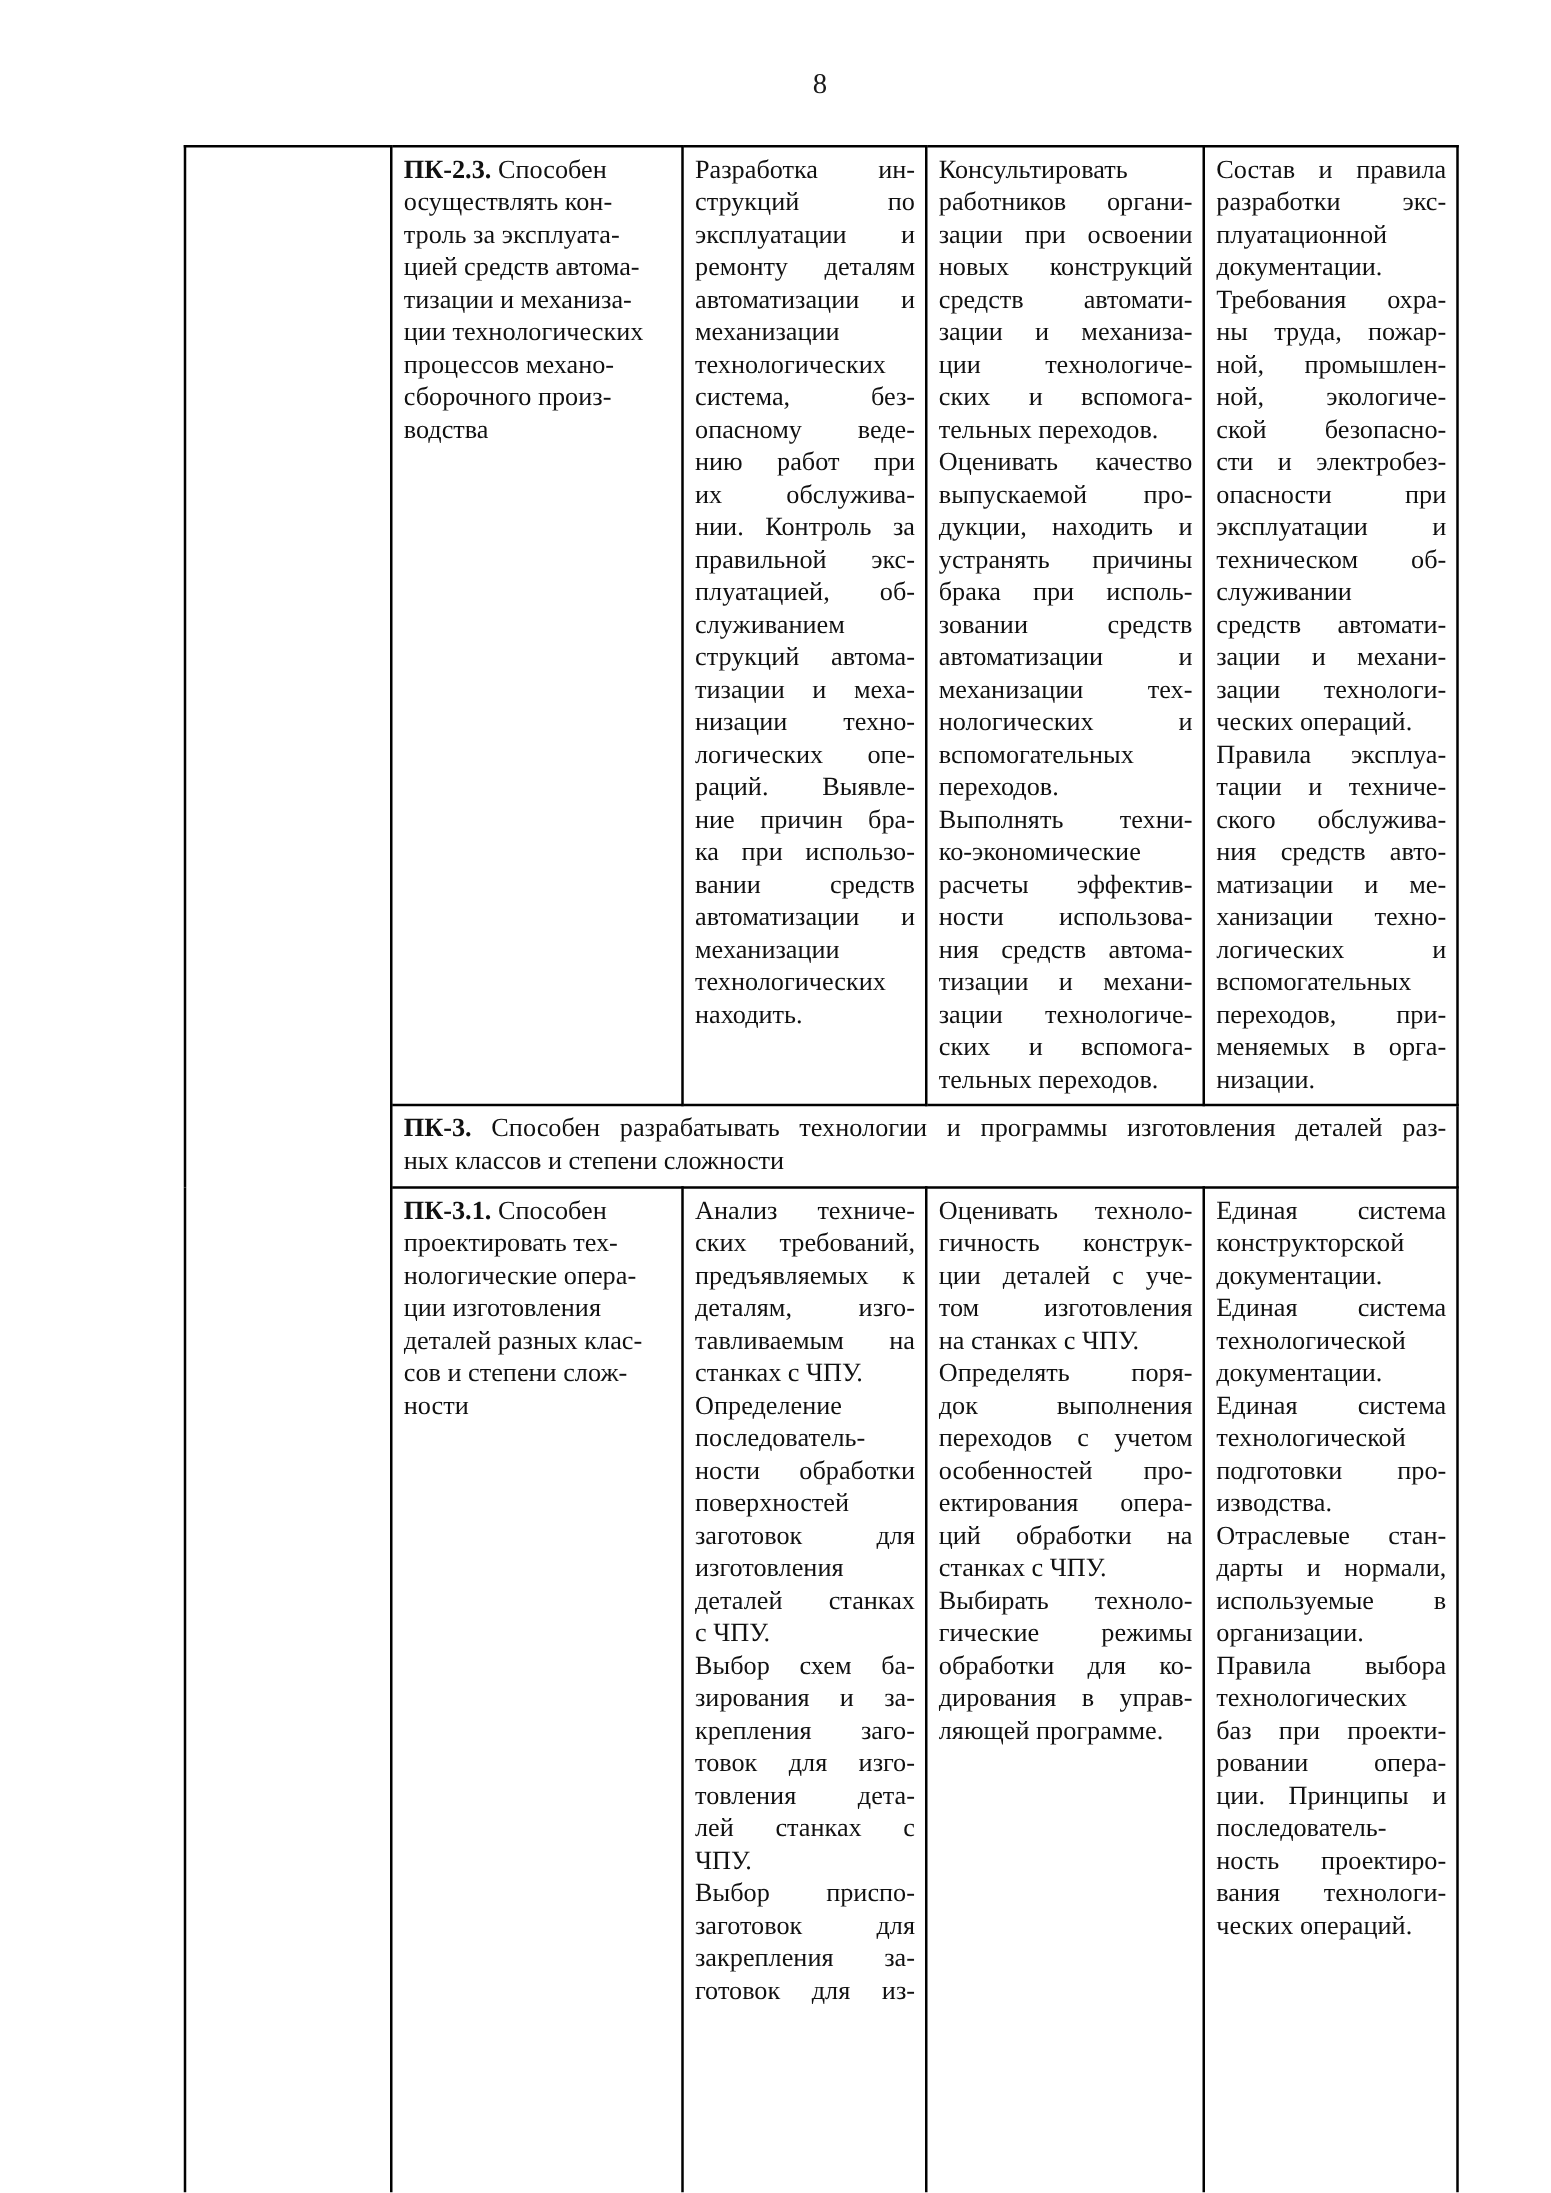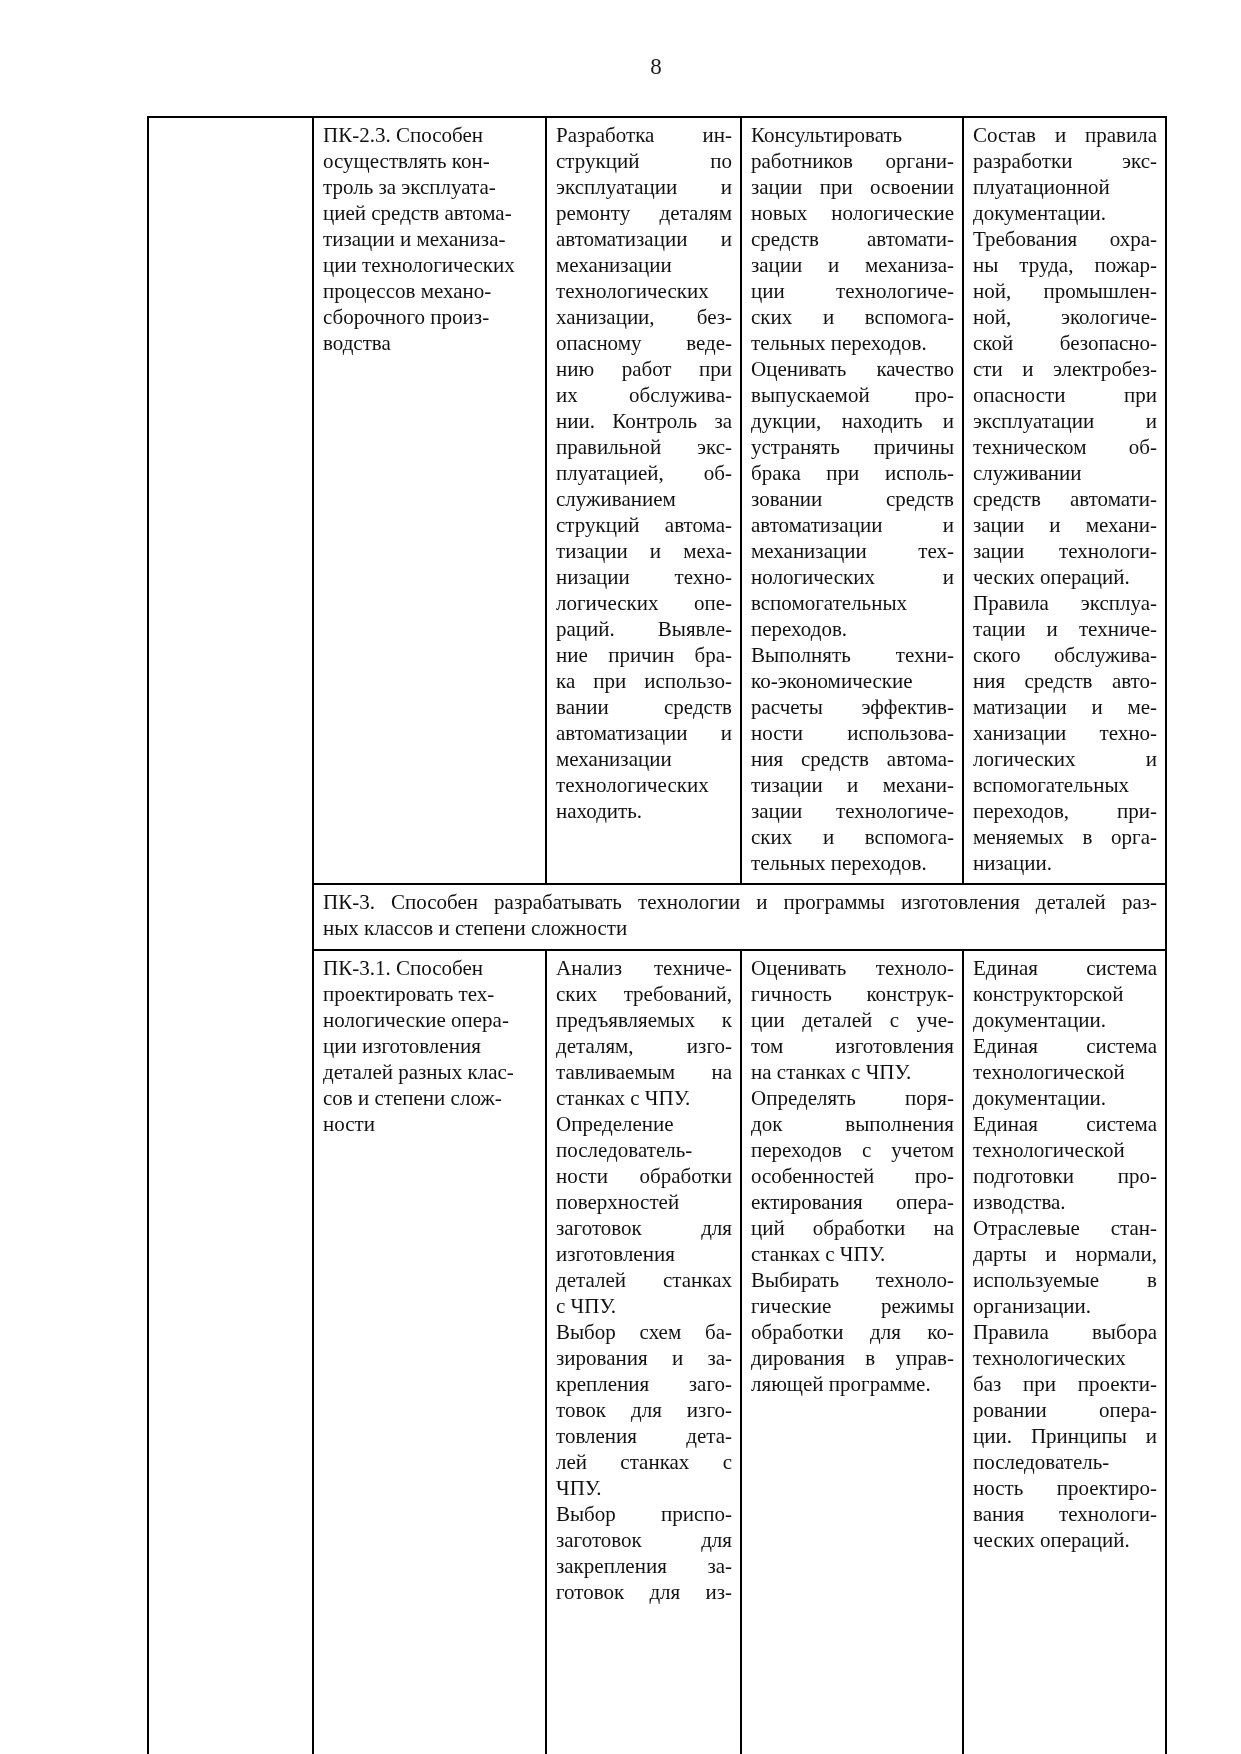--- a/index.html
+++ b/index.html
@@ -44,21 +44,21 @@
   td .ln {
     white-space: nowrap;
     overflow: hidden;
     text-align: left;
   }
   td .ln.j {
     text-align: justify;
     text-align-last: justify;
   }
   td .ln b {
-    font-weight: normal;
+    font-weight: bold;
   }
   tr.r-pk23  { height: 767px; }
   tr.r-pk3   { height: 66px;  }
   tr.r-pk31  { height: 838px; }
 </style>
 </head>
 <body>
 
 <div class="page">
 
@@ -87,21 +87,21 @@
             <div class="ln">водства</div>
           </td>
         <td>
             <div class="ln j">Разработка ин-</div>
             <div class="ln j">струкций по</div>
             <div class="ln j">эксплуатации и</div>
             <div class="ln j">ремонту деталям</div>
             <div class="ln j">автоматизации и</div>
             <div class="ln j">механизации</div>
             <div class="ln j">технологических</div>
-            <div class="ln j">ханизации, без-</div>
+            <div class="ln j">система, без-</div>
             <div class="ln j">опасному веде-</div>
             <div class="ln j">нию работ при</div>
             <div class="ln j">их обслужива-</div>
             <div class="ln j">нии. Контроль за</div>
             <div class="ln j">правильной экс-</div>
             <div class="ln j">плуатацией, об-</div>
             <div class="ln j">служиванием</div>
             <div class="ln j">струкций автома-</div>
             <div class="ln j">тизации и меха-</div>
             <div class="ln j">низации техно-</div>
@@ -112,21 +112,21 @@
             <div class="ln j">вании средств</div>
             <div class="ln j">автоматизации и</div>
             <div class="ln j">механизации</div>
             <div class="ln j">технологических</div>
             <div class="ln">находить.</div>
           </td>
         <td>
             <div class="ln j">Консультировать</div>
             <div class="ln j">работников органи-</div>
             <div class="ln j">зации при освоении</div>
-            <div class="ln j">новых нологические</div>
+            <div class="ln j">новых конструкций</div>
             <div class="ln j">средств автомати-</div>
             <div class="ln j">зации и механиза-</div>
             <div class="ln j">ции технологиче-</div>
             <div class="ln j">ских и вспомога-</div>
             <div class="ln">тельных переходов.</div>
             <div class="ln j">Оценивать качество</div>
             <div class="ln j">выпускаемой про-</div>
             <div class="ln j">дукции, находить и</div>
             <div class="ln j">устранять причины</div>
             <div class="ln j">брака при исполь-</div>

